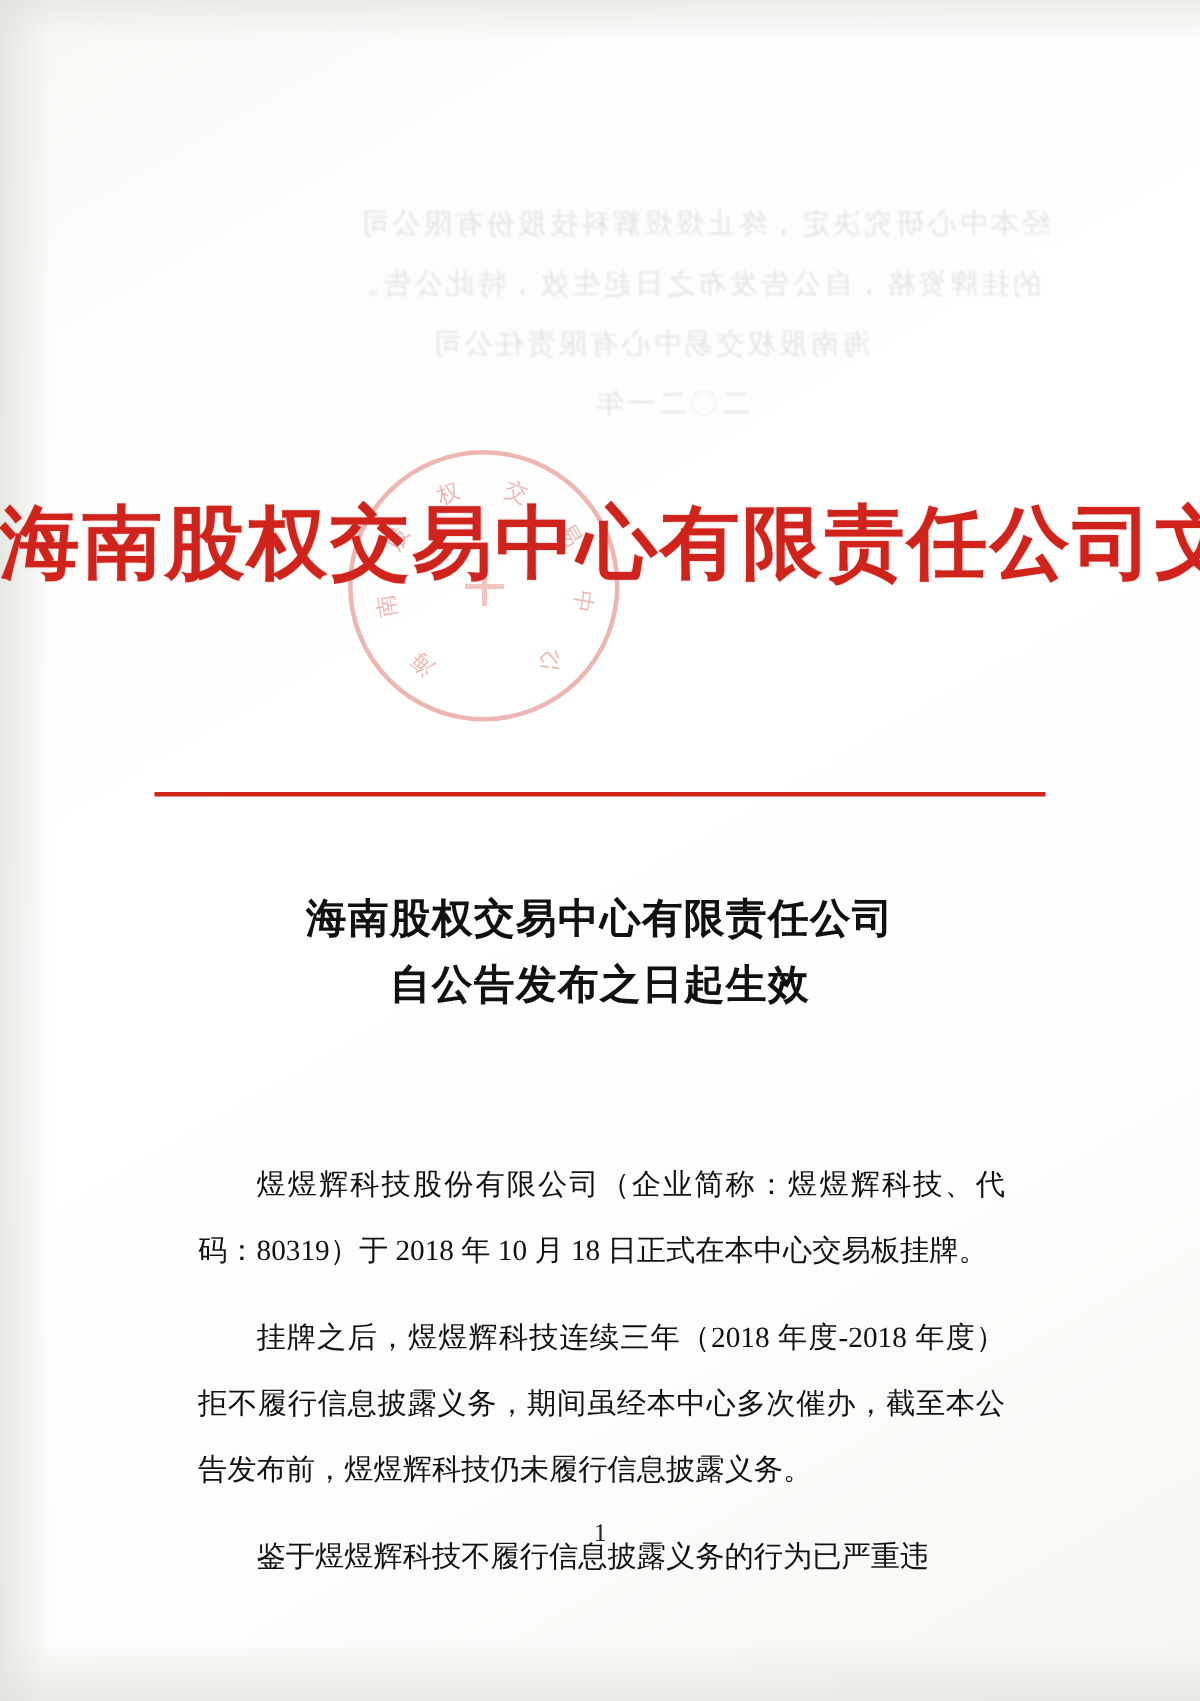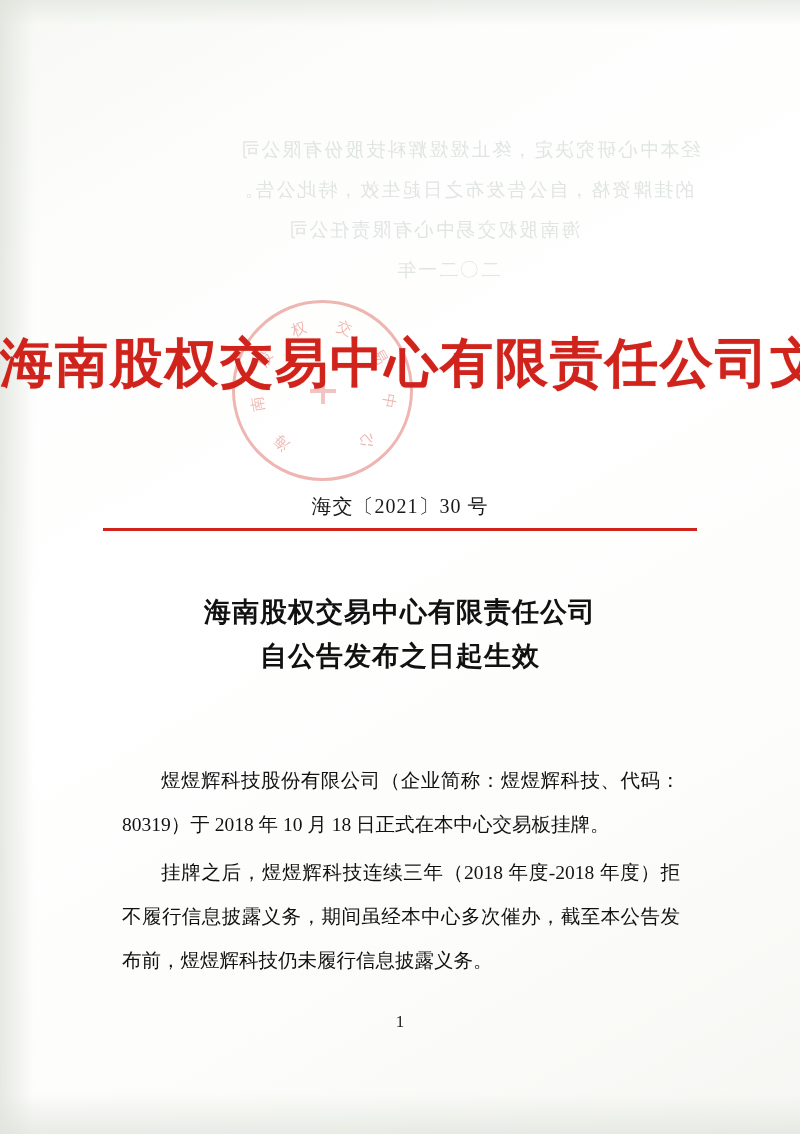--- a/index.html
+++ b/index.html
@@ -142,21 +142,21 @@
     top: 755px;
     left: 118px;
     width: 566px;
     font-size: 19.5px;
     line-height: 44px;
     color: #111;
     text-align: justify;
     text-justify: inter-ideograph;
   }
   .body-text p {
-    margin: 4px;
+    margin: 14px;
     text-indent: 2em;
   }
 
   .page-number {
     position: absolute;
     top: 1012px;
     left: 0;
     width: 800px;
     text-align: center;
     font-size: 17px;
@@ -207,29 +207,29 @@
         <span style="transform: rotate(-110deg) translate(66px) rotate(90deg) translate(-50%, -50%);">权</span>
         <span style="transform: rotate(-70deg) translate(66px) rotate(90deg) translate(-50%, -50%);">交</span>
         <span style="transform: rotate(-30deg) translate(66px) rotate(90deg) translate(-50%, -50%);">易</span>
         <span style="transform: rotate(10deg) translate(66px) rotate(90deg) translate(-50%, -50%);">中</span>
         <span style="transform: rotate(50deg) translate(66px) rotate(90deg) translate(-50%, -50%);">心</span>
       </div>
   </div>
 
   <div class="masthead">海南股权交易中心有限责任公司文件</div>
 
-  <div class="doc-number">海交〔2021〕30 号</div>
 
   <div class="red-rule"></div>
 
   <div class="title">
     <div>海南股权交易中心有限责任公司</div>
     <div>自公告发布之日起生效</div>
   </div>
 
   <div class="body-text">
     <p>煜煜辉科技股份有限公司（企业简称：煜煜辉科技、代码：80319）于 2018 年 10 月 18 日正式在本中心交易板挂牌。</p>
     <p>挂牌之后，煜煜辉科技连续三年（2018 年度-2018 年度）拒不履行信息披露义务，期间虽经本中心多次催办，截至本公告发布前，煜煜辉科技仍未履行信息披露义务。</p>
+    <p>鉴于煜煜辉科技不履行信息披露义务的行为已严重违</p>
   </div>
 
   <div class="page-number">1</div>
 
 </div>
 
 </body></html>

